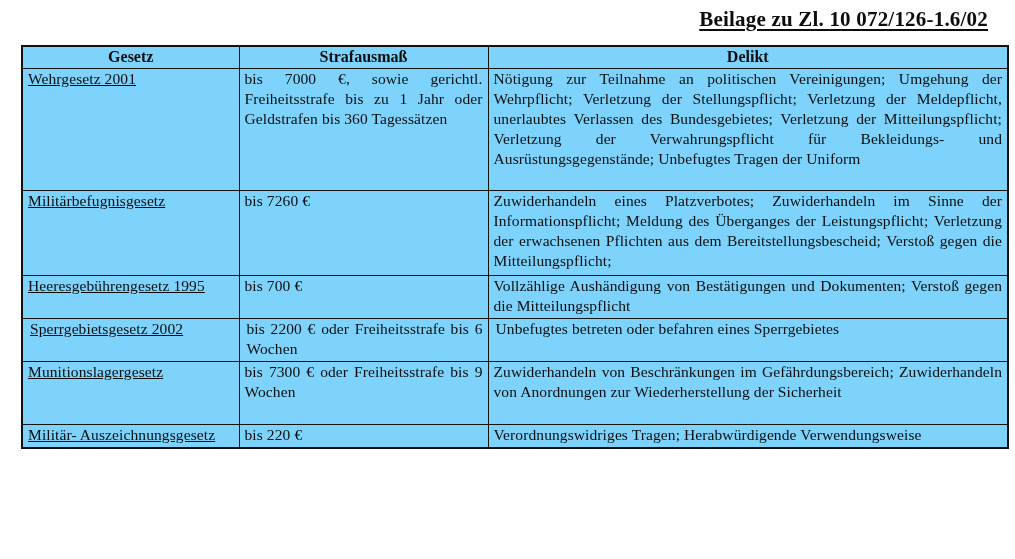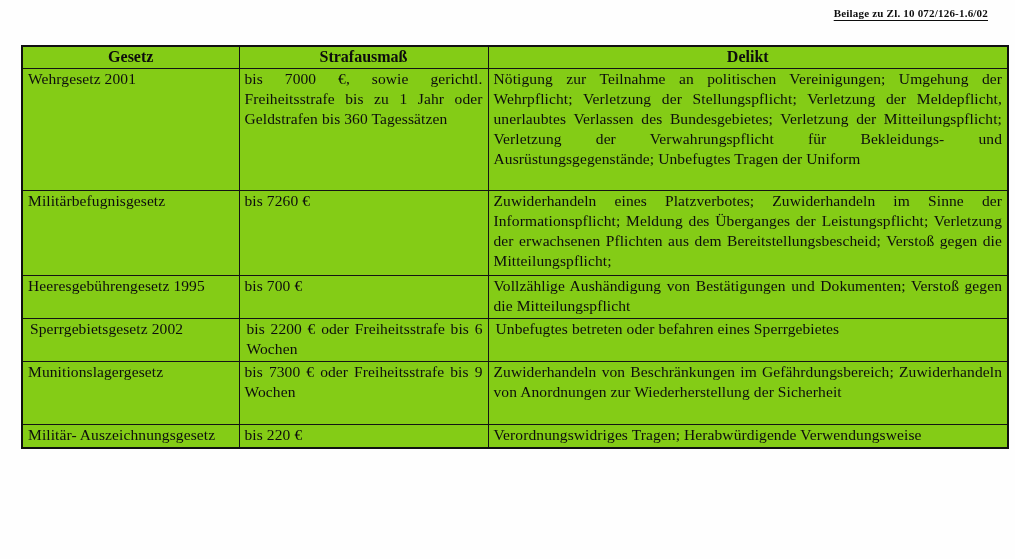--- a/index.html
+++ b/index.html
@@ -14,56 +14,56 @@
     margin: 0 auto;
     background: #fefefe;
     overflow: hidden;
     font-family: "Liberation Serif", "DejaVu Serif", serif;
     color: #0d0d0d;
   }
   .ref-line {
     position: absolute;
     top: 7px;
     right: 27px;
-    font-size: 11px;
+    font-size: 21px;
     font-weight: bold;
     letter-spacing: 0.2px;
   }
   .ref-line span {
     text-decoration: underline;
     text-underline-offset: 3px;
   }
   table.laws {
     position: absolute;
     left: 21px;
     top: 45px;
     width: 986px;
     border-collapse: collapse;
     table-layout: fixed;
     border: 2px solid #101010;
-    background: #84cc16;
+    background: #7dd3fc;
   }
   table.laws th {
     border: 1.5px solid #141414;
     font-size: 16px;
     font-weight: bold;
     text-align: center;
     padding: 0 4px 1px 4px;
     line-height: 20px;
   }
   table.laws td {
     border: 1.5px solid #141414;
     font-size: 15.5px;
     vertical-align: top;
     text-align: justify;
     padding: 0 5px 2px 5px;
     line-height: 20px;
     letter-spacing: 0.1px;
   }
-  td.col-gesetz { text-align: left; }
+  td.col-gesetz { text-align: left; text-decoration: underline; }
   tr.row-1 td { height: 119px; }
   tr.row-2 td { height: 82px; }
   tr.row-3 td { height: 39px; }
   tr.row-4 td { height: 40px; padding-left: 7px; }
   tr.row-5 td { height: 60px; }
   tr.row-6 td { height: 20px; }
   tr.row-7 td { height: 20px; }
   tr.row-8 td { height: 84px; }
 </style>
 </head>

